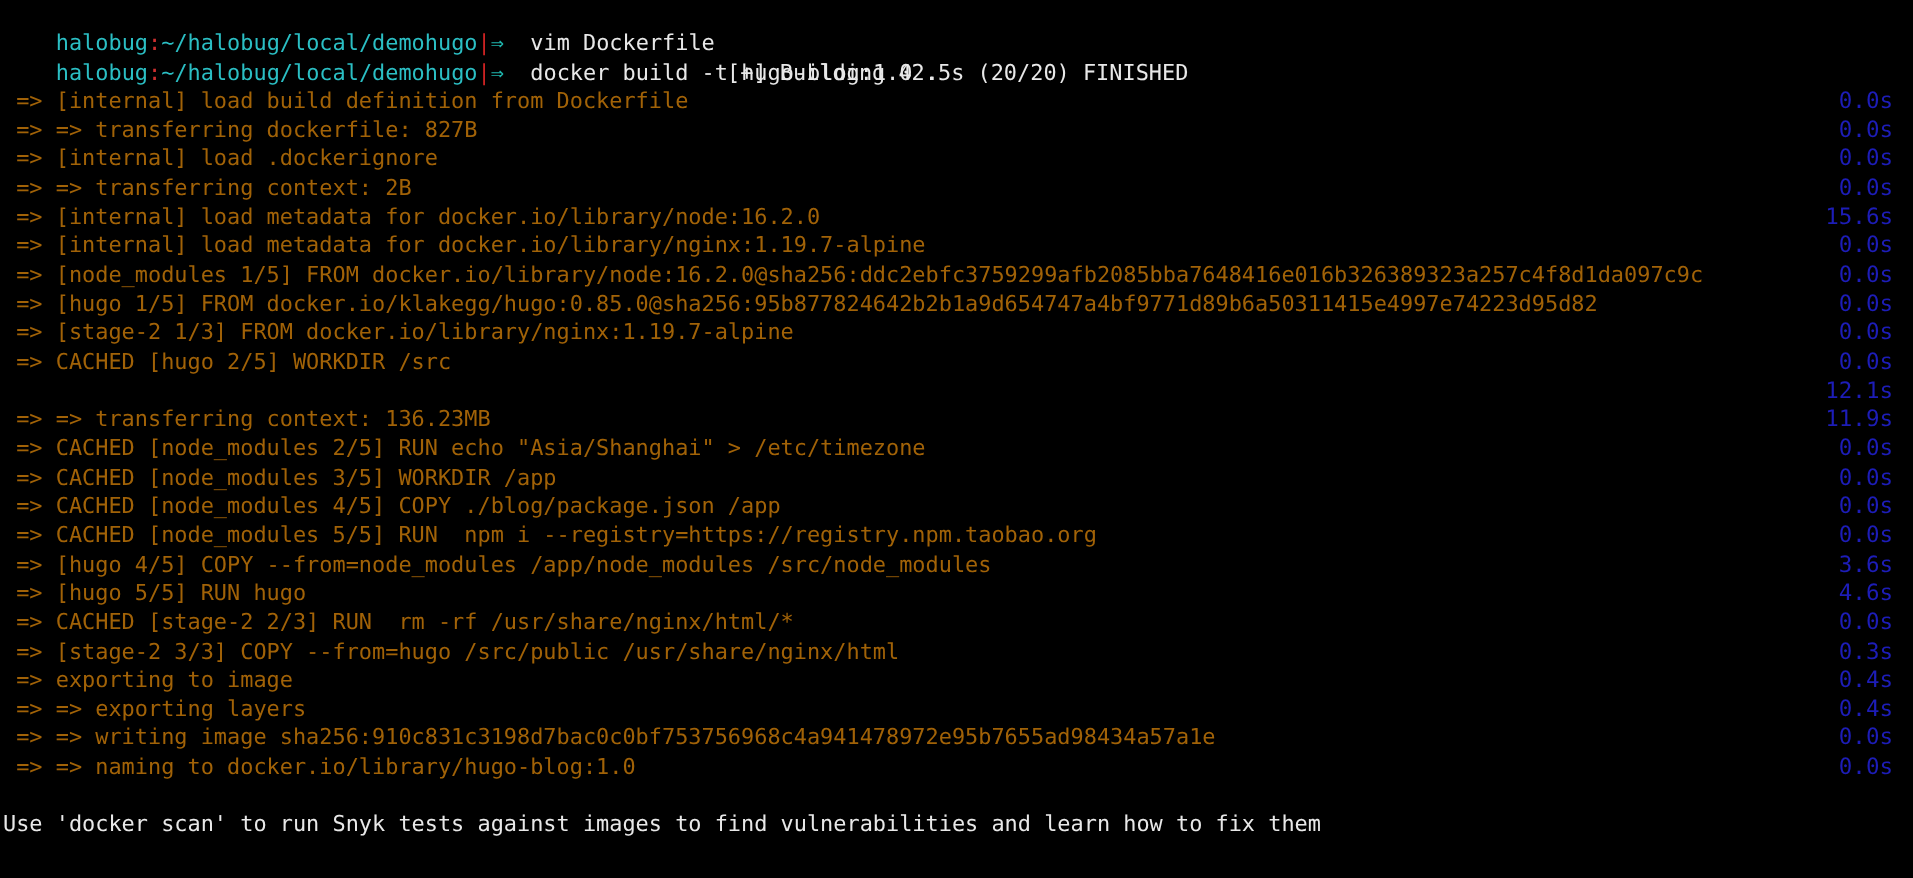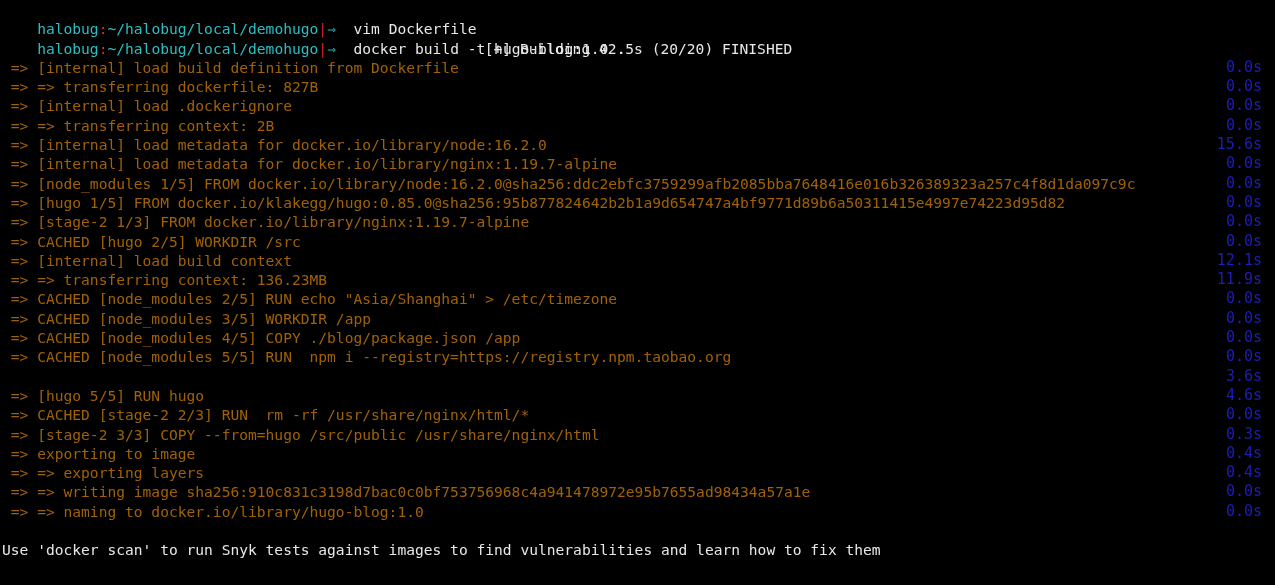--- a/index.html
+++ b/index.html
@@ -75,27 +75,27 @@
       <div class="line"><span class="step"> =&gt; [internal] load build definition from Dockerfile</span><span class="timing">0.0s</span></div>
       <div class="line"><span class="step"> =&gt; =&gt; transferring dockerfile: 827B</span><span class="timing">0.0s</span></div>
       <div class="line"><span class="step"> =&gt; [internal] load .dockerignore</span><span class="timing">0.0s</span></div>
       <div class="line"><span class="step"> =&gt; =&gt; transferring context: 2B</span><span class="timing">0.0s</span></div>
       <div class="line"><span class="step"> =&gt; [internal] load metadata for docker.io/library/node:16.2.0</span><span class="timing">15.6s</span></div>
       <div class="line"><span class="step"> =&gt; [internal] load metadata for docker.io/library/nginx:1.19.7-alpine</span><span class="timing">0.0s</span></div>
       <div class="line"><span class="step"> =&gt; [node_modules 1/5] FROM docker.io/library/node:16.2.0@sha256:ddc2ebfc3759299afb2085bba7648416e016b326389323a257c4f8d1da097c9c</span><span class="timing">0.0s</span></div>
       <div class="line"><span class="step"> =&gt; [hugo 1/5] FROM docker.io/klakegg/hugo:0.85.0@sha256:95b877824642b2b1a9d654747a4bf9771d89b6a50311415e4997e74223d95d82</span><span class="timing">0.0s</span></div>
       <div class="line"><span class="step"> =&gt; [stage-2 1/3] FROM docker.io/library/nginx:1.19.7-alpine</span><span class="timing">0.0s</span></div>
       <div class="line"><span class="step"> =&gt; CACHED [hugo 2/5] WORKDIR /src</span><span class="timing">0.0s</span></div>
-      <div class="line"><span class="step"> =&gt; [internal] load build context</span><span class="timing">12.1s</span></div>
+      <div class="line"><span class="timing">12.1s</span></div>
       <div class="line"><span class="step"> =&gt; =&gt; transferring context: 136.23MB</span><span class="timing">11.9s</span></div>
       <div class="line"><span class="step"> =&gt; CACHED [node_modules 2/5] RUN echo "Asia/Shanghai" &gt; /etc/timezone</span><span class="timing">0.0s</span></div>
       <div class="line"><span class="step"> =&gt; CACHED [node_modules 3/5] WORKDIR /app</span><span class="timing">0.0s</span></div>
       <div class="line"><span class="step"> =&gt; CACHED [node_modules 4/5] COPY ./blog/package.json /app</span><span class="timing">0.0s</span></div>
       <div class="line"><span class="step"> =&gt; CACHED [node_modules 5/5] RUN  npm i --registry=https://registry.npm.taobao.org</span><span class="timing">0.0s</span></div>
-      <div class="line"><span class="timing">3.6s</span></div>
+      <div class="line"><span class="step"> =&gt; [hugo 4/5] COPY --from=node_modules /app/node_modules /src/node_modules</span><span class="timing">3.6s</span></div>
       <div class="line"><span class="step"> =&gt; [hugo 5/5] RUN hugo</span><span class="timing">4.6s</span></div>
       <div class="line"><span class="step"> =&gt; CACHED [stage-2 2/3] RUN  rm -rf /usr/share/nginx/html/*</span><span class="timing">0.0s</span></div>
       <div class="line"><span class="step"> =&gt; [stage-2 3/3] COPY --from=hugo /src/public /usr/share/nginx/html</span><span class="timing">0.3s</span></div>
       <div class="line"><span class="step"> =&gt; exporting to image</span><span class="timing">0.4s</span></div>
       <div class="line"><span class="step"> =&gt; =&gt; exporting layers</span><span class="timing">0.4s</span></div>
       <div class="line"><span class="step"> =&gt; =&gt; writing image sha256:910c831c3198d7bac0c0bf753756968c4a941478972e95b7655ad98434a57a1e</span><span class="timing">0.0s</span></div>
       <div class="line"><span class="step"> =&gt; =&gt; naming to docker.io/library/hugo-blog:1.0</span><span class="timing">0.0s</span></div>
     </div>
 
   <div class="spacer"></div>

